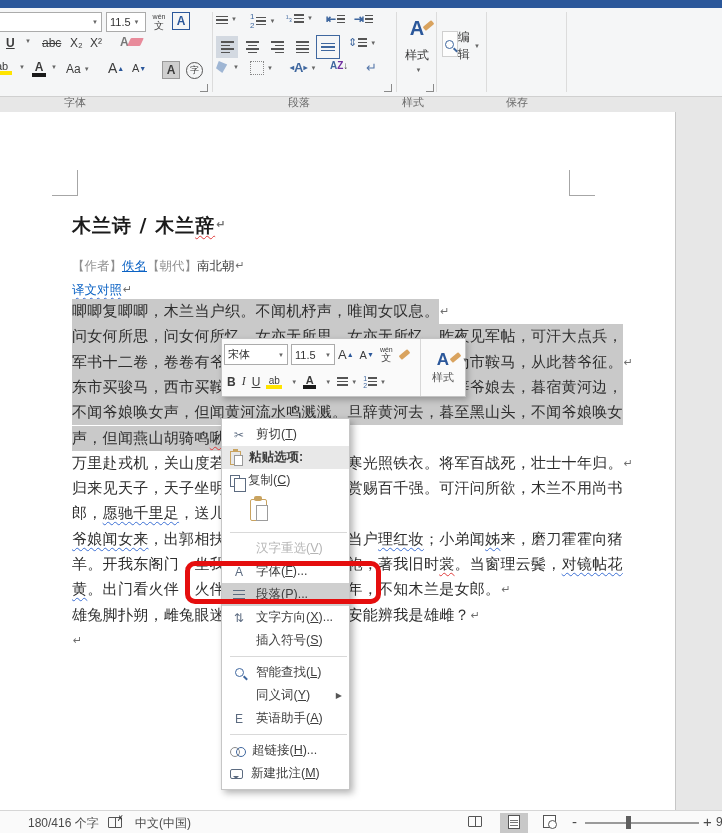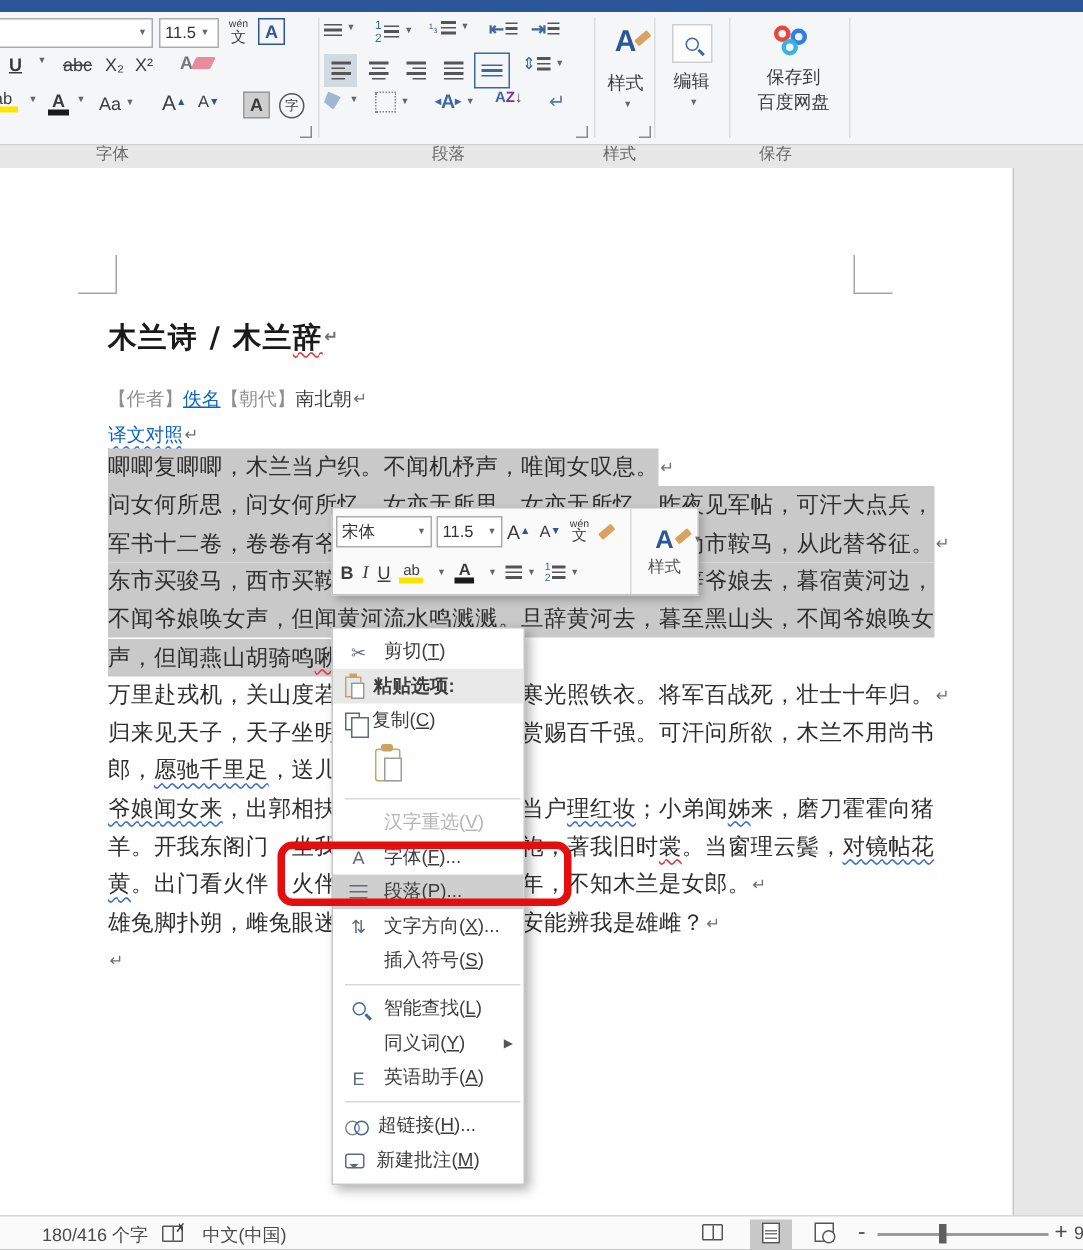--- a/index.html
+++ b/index.html
@@ -306,38 +306,29 @@
         <span style="font-size:20px; font-weight:bold; color:#2b579a;">A</span>
         <span class="brush" style="position:absolute; right:-10px; top:6px;"></span>
       </span>
       <span style="font-size:12px; margin-top:4px;">样式</span>
       <span class="dd" style="margin-top:3px;">▼</span>
     </div>
     <div class="glabel" style="left:402px;">样式</div>
     <div class="launcher" style="left:426px;"></div>
     <div class="rsep" style="left:436px;"></div>
 
-    <div class="rbtn" style="left:442px; top:5px; width:38px; height:62px; flex-direction:column;justify-content:center;">
+    <div class="rbtn" style="left:442px; top:5px; width:38px; height:62px; flex-direction:row;justify-content:center;">
       <span style="width:27px; height:26px; border:1px solid #cfcfcf; background:#fdfdfd; display:flex; align-items:center; justify-content:center;">
           <span class="lens"></span>
         </span>
       <span style="font-size:12px; margin-top:4px;">编辑</span>
       <span class="dd" style="margin-top:3px;">▼</span>
     </div>
     <div class="rsep" style="left:486px;"></div>
 
-    <div class="rbtn" style="left:494px; top:5px; width:70px; height:66px; flex-direction:column;">
-      <span style="position:relative; width:30px; height:26px;">
-        <span class="ring" style="left:2px; top:2px; width:11px; height:11px; border:3.5px solid #e8473f;"></span>
-        <span class="ring" style="left:13px; top:4px; width:11px; height:11px; border:3.5px solid #2f7fe8;"></span>
-        <span class="ring" style="left:7px; top:11px; width:11px; height:11px; border:3.5px solid #35b5e0;"></span>
-      </span>
-      <span style="font-size:12px; margin-top:2px;">保存到</span>
-      <span style="font-size:12px;">百度网盘</span>
-    </div>
     <div class="glabel" style="left:506px;">保存</div>
     <div class="rsep" style="left:566px;"></div>
   </div>
 
   <div class="page"></div>
   <div class="cropmark cm-left"></div>
   <div class="cropmark cm-right"></div>
 
   <div id="doc-lines">
       <div class="doc-line title" style="top: 212px;"><span class="seg">木兰诗 / 木兰</span><span class="seg wavy-red">辞</span><span class="seg mark">↵</span></div>

